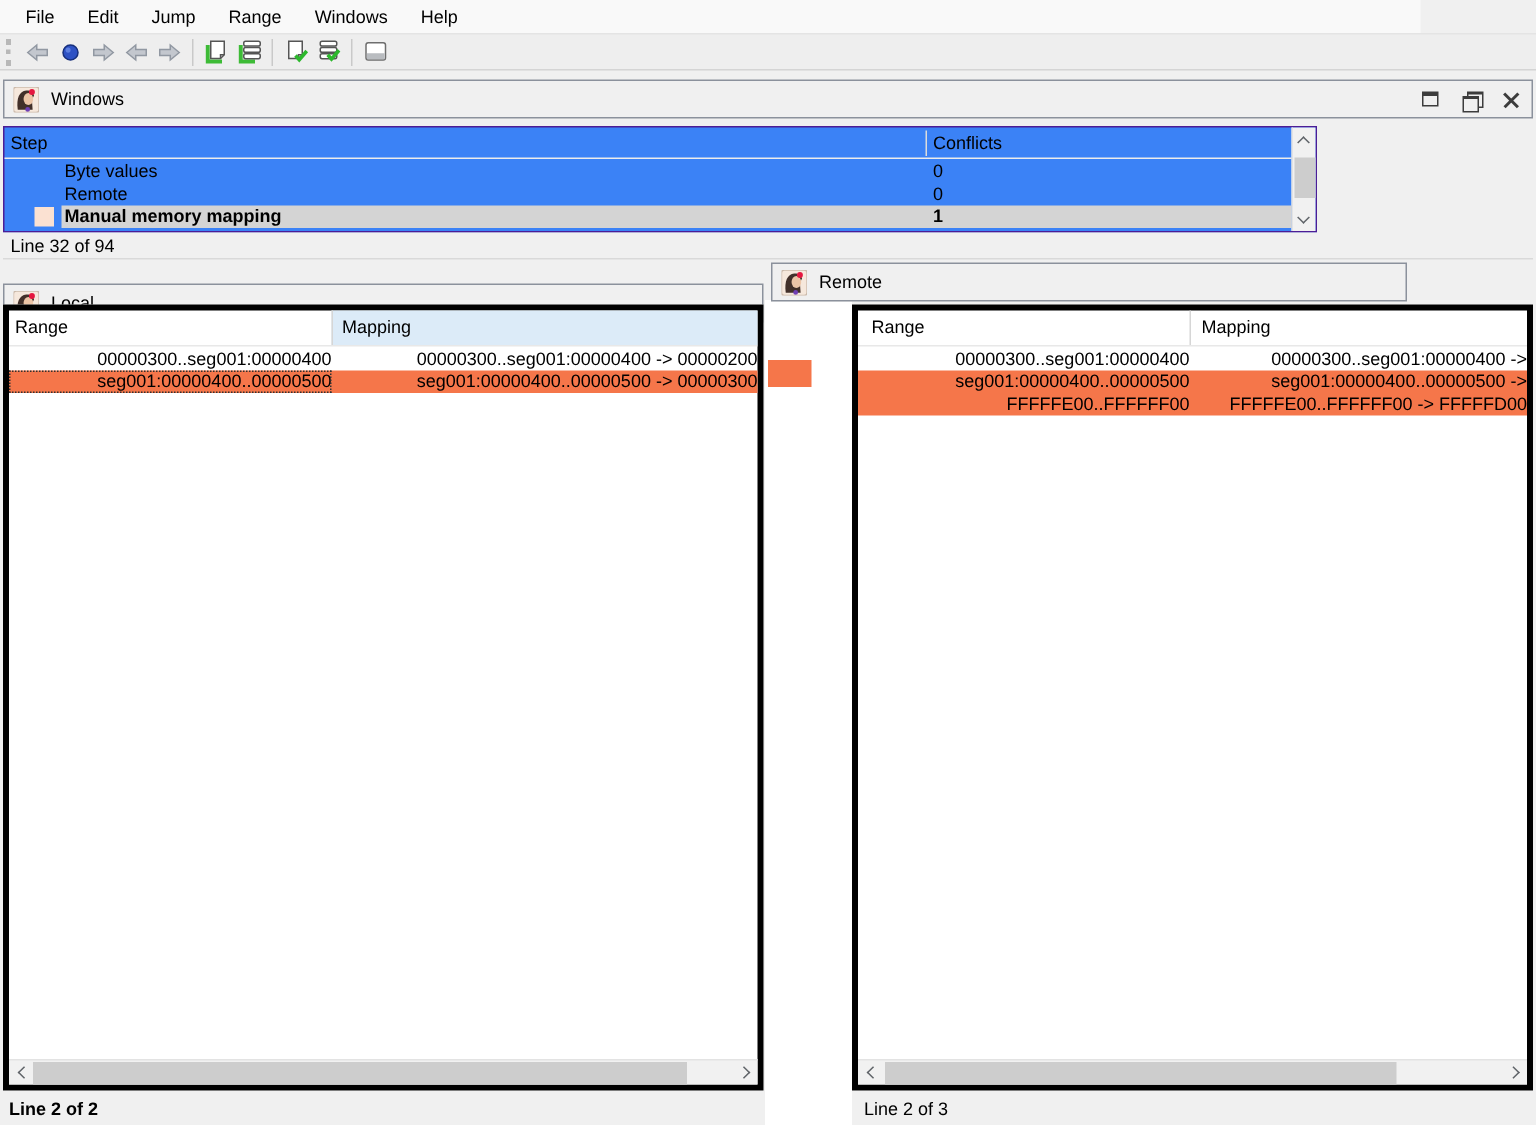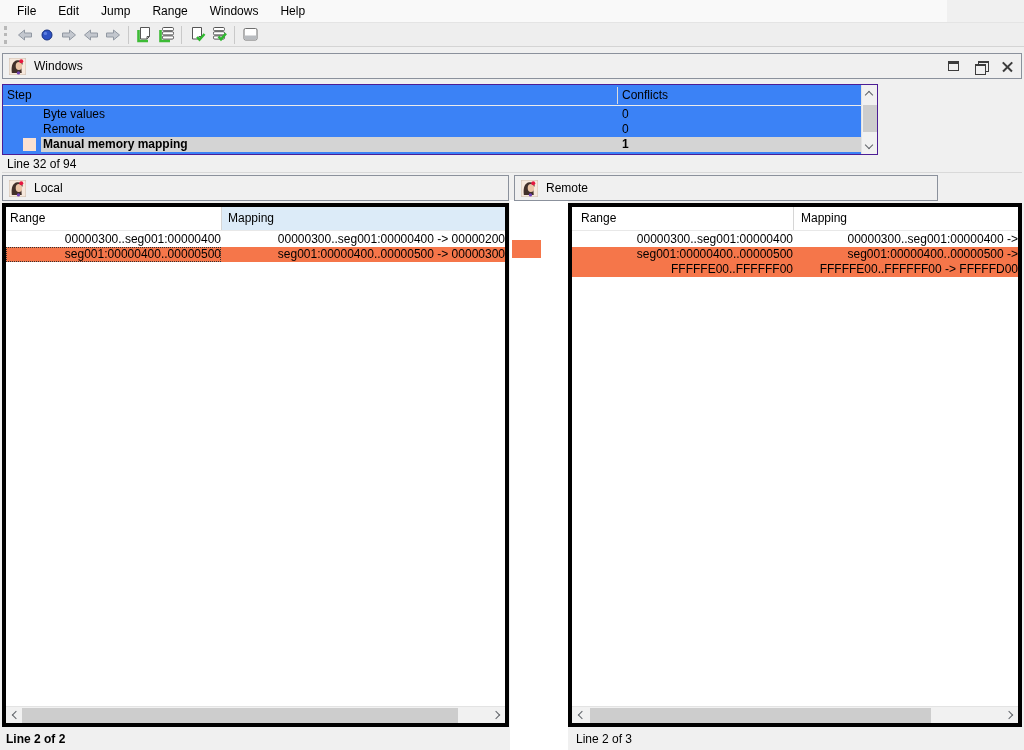--- a/index.html
+++ b/index.html
@@ -50,21 +50,21 @@
   .hscroll { position:absolute; left:0; right:0; bottom:0; height:17px; background:#f1f1f1; border-top:1px solid #e3e3e3; }
   .sc-btn { position:absolute; width:16px; height:16px; display:flex; align-items:center; justify-content:center; }
   .chev { width:6px; height:6px; border-right:1.5px solid #5f6368; border-bottom:1.5px solid #5f6368; }
   .chev.up { transform:rotate(-135deg); margin-top:3px; }
   .chev.down { transform:rotate(45deg); margin-bottom:3px; }
   .chev.left { transform:rotate(135deg); margin-left:3px; }
   .chev.right { transform:rotate(-45deg); margin-right:3px; }
   .thumb { position:absolute; background:#cdcdcd; }
 
   
-  .local-title { left:2px; top:175px; width:507px; }
+  .local-title { left:2px; top:189px; width:507px; }
   .remote-title { left:514px; top:175px; width:424px; }
   .pane-table { position:absolute; top:203px; height:524px; background:#fff; border:4px solid #000000; }
   .local-table { left:2px; width:507px; }
   .remote-table { left:568px; width:454px; }
   .pane-hdr { position:absolute; left:0; top:0; right:0; height:24px; border-bottom:1px solid #e8e8e8; }
   .pane-hdr .h-range { position:absolute; top:0; bottom:0; left:0; line-height:23px; }
   .pane-hdr .h-map { position:absolute; top:0; bottom:0; right:0; line-height:23px; }
   .col-div { position:absolute; top:0; bottom:0; width:1px; background:#d6d6d6; }
   .pane-row { position:absolute; left:0; right:0; height:15px; line-height:15px;text-align:right; }
   .pane-row .c-range { position:absolute; top:0; bottom:0; }

